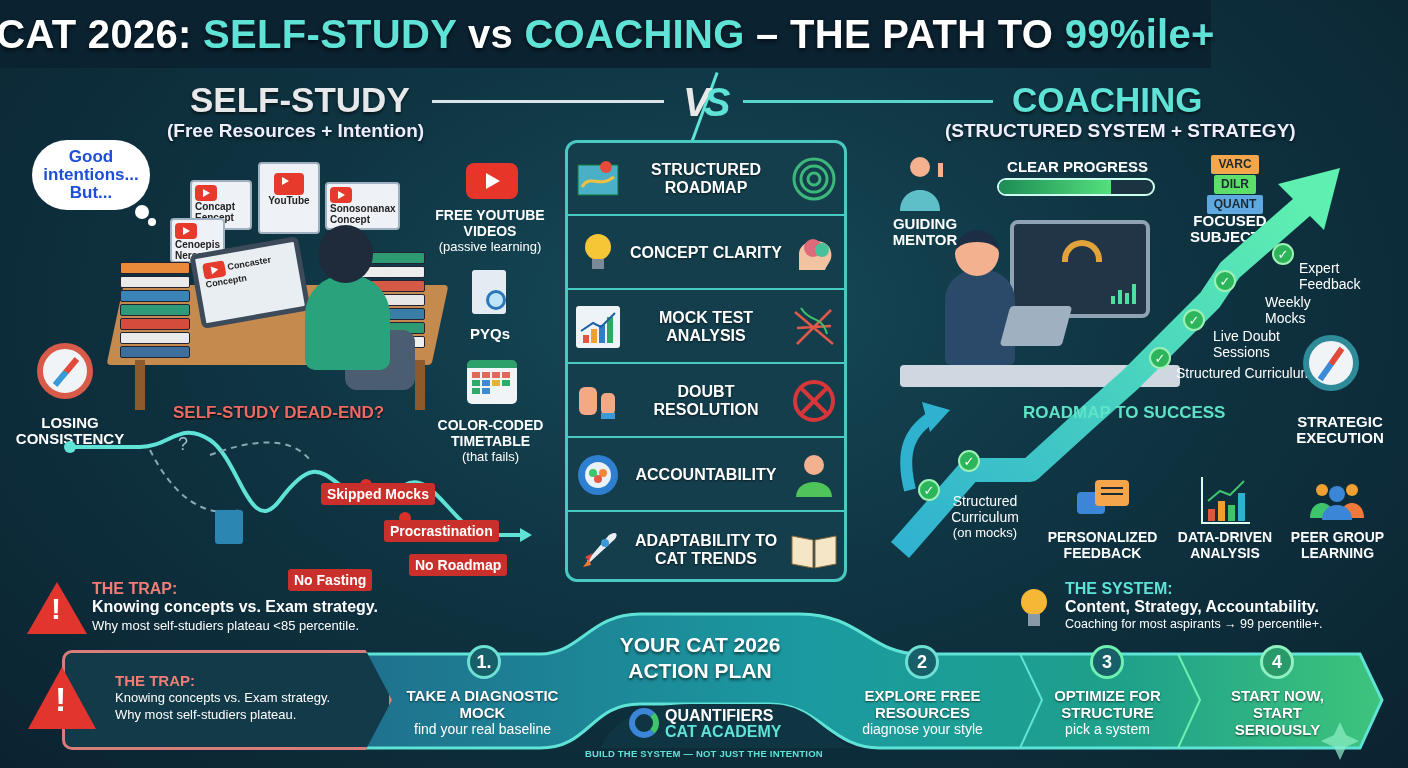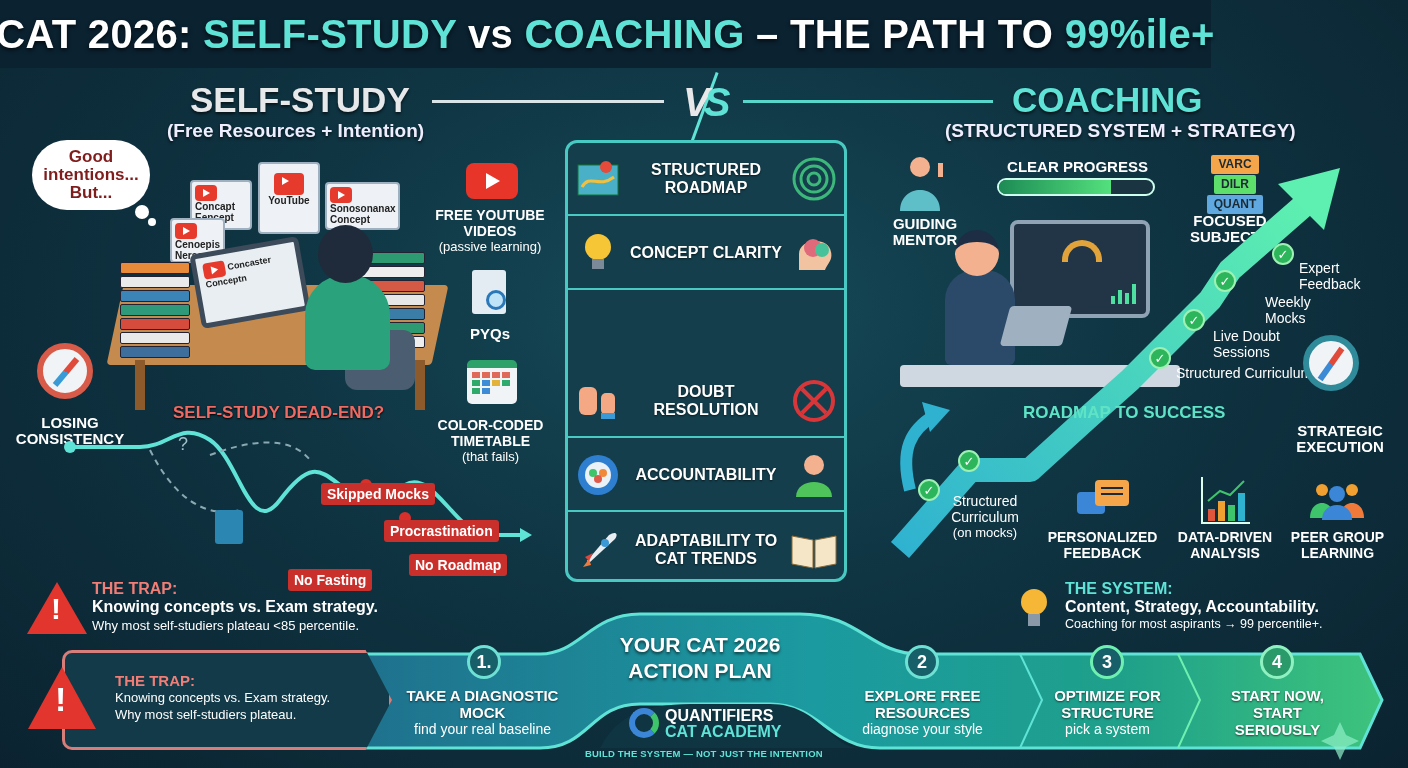--- a/index.html
+++ b/index.html
@@ -31,21 +31,21 @@
   .vs-slash { left:702px; top:70px; width:3px; height:80px; background:#5fe3d6; transform:rotate(20deg); }
 
   
   .center-card { left:565px; top:140px; width:282px; height:442px; border:3px solid #48c9c2; border-radius:12px; background:#143e4c; overflow:hidden; }
   .row { position:absolute; left:0; width:276px; height:73px; border-bottom:2px solid #48c9c2; display:flex; align-items:center; }
   .row:last-child { border-bottom:none; }
   .row .lab { flex:1; text-align:center; font-weight:700; font-size:16px; line-height:18px; text-shadow:0 1px 2px rgba(0,0,0,.6); }
   .row .ico { width:60px; height:60px; display:flex; align-items:center; justify-content:center; font-size:38px; }
 
   
-  .cloud { left:32px; top:140px; width:118px; height:70px; background:#fff; border-radius:40px; color:#7f1d1d; font-weight:700; font-size:17px; line-height:18px; display:flex; align-items:center; justify-content:center; text-align:center; }
+  .cloud { left:32px; top:140px; width:118px; height:70px; background:#fff; border-radius:40px; color:#1d4ed8; font-weight:700; font-size:17px; line-height:18px; display:flex; align-items:center; justify-content:center; text-align:center; }
   .cloud-dot1 { left:135px; top:205px; width:14px; height:14px; border-radius:50%; background:#fff; }
   .cloud-dot2 { left:148px; top:218px; width:8px; height:8px; border-radius:50%; background:#fff; }
   .desk { left:115px; top:285px; width:325px; height:80px; background:#c58a4e; transform:skewX(-12deg); border-radius:4px; }
   .deskleg { width:10px; height:50px; background:#8d5a2c; }
   .laptop { left:195px; top:245px; width:110px; height:75px; background:#e8eef2; border:5px solid #3c4a59; border-radius:6px; transform:rotate(-10deg); }
   .win { background:#eef2f6; border:2px solid #9fb1c1; border-radius:4px; color:#222; font-size:10px; font-weight:700; padding:3px; }
   .yt { display:inline-block; width:22px; height:16px; background:#e53a2c; border-radius:4px; position:relative; vertical-align:middle; }
   .yt:after { content:""; position:absolute; left:8px; top:4px; border-left:7px solid #fff; border-top:4px solid transparent; border-bottom:4px solid transparent; }
   .books { width:70px; }
   .book { height:12px; border-radius:2px; margin-top:2px; border:1px solid #223; }
@@ -222,20 +222,39 @@
           <circle cx="20" cy="18" r="13" fill="#f6c636"></circle>
           <rect x="14" y="30" width="12" height="10" fill="#7a8a99"></rect>
         </svg>
       </div>
     <div class="lab">CONCEPT CLARITY</div>
     <div class="ico">
         <svg width="46" height="46">
           <path d="M8 40 L8 24 C8 8 38 6 40 22 C42 30 36 34 34 40 Z" fill="#f2c3a0"></path>
           <circle cx="22" cy="18" r="9" fill="#e06a7a"></circle>
           <circle cx="31" cy="20" r="7" fill="#46c29a"></circle>
+        </svg>
+      </div>
+  </div>
+  <div class="row" style="top:148px">
+    <div class="ico">
+        <svg width="46" height="44">
+          <rect x="1" y="1" width="44" height="42" rx="3" fill="#eef3f7"></rect>
+          <rect x="8" y="30" width="6" height="8" fill="#e0563c"></rect>
+          <rect x="16" y="24" width="6" height="14" fill="#f0a030"></rect>
+          <rect x="24" y="20" width="6" height="18" fill="#2f7fc8"></rect>
+          <rect x="32" y="12" width="6" height="26" fill="#2ea860"></rect>
+          <path d="M6 26 L18 18 L26 22 L40 8" stroke="#1f5fa8" stroke-width="2" fill="none"></path>
+        </svg>
+      </div>
+    <div class="lab">MOCK TEST ANALYSIS</div>
+    <div class="ico">
+        <svg width="46" height="46">
+          <path d="M4 8 L42 40 M40 6 L6 40 M6 24 L40 22" stroke="#e05a4a" stroke-width="2.5"></path>
+          <path d="M10 4 C20 20 30 10 36 30" stroke="#3ec46a" stroke-width="2" fill="none"></path>
         </svg>
       </div>
   </div>
   <div class="row" style="top:296px">
     <div class="ico">
         <svg width="48" height="48">
           <circle cx="24" cy="24" r="20" fill="#2f7fd0"></circle>
           <circle cx="24" cy="24" r="13" fill="#eaf1f7"></circle>
           <circle cx="19" cy="22" r="4" fill="#3ec46a"></circle>
           <circle cx="29" cy="22" r="4" fill="#f08a3a"></circle>
@@ -345,21 +364,21 @@
 <div class="abs road-label" style="left:945px;top:493px;text-align:center;width:80px">
   <div>Structured</div>
   <div>Curriculum</div>
   <div style="font-size:13px">(on mocks)</div>
 </div>
 <div class="abs roadmap-title">ROADMAP TO SUCCESS</div>
 
 <div class="compass" style="left:1303px;top:335px;border:6px solid #2f8a9a">
   <div style="position:absolute;left:19px;top:4px;width:6px;height:38px;background:linear-gradient(#e04a3a 50%,#3a8ad6 50%);transform:rotate(35deg)"></div>
 </div>
-<div class="abs side-label" style="left:1290px;top:423px;width:100px;font-size:15px">STRATEGIC EXECUTION</div>
+<div class="abs side-label" style="left:1290px;top:414px;width:100px;font-size:15px">STRATEGIC EXECUTION</div>
 
 <div class="abs" style="left:1075px;top:478px"><svg width="56" height="48">
       <rect x="2" y="14" width="28" height="22" rx="4" fill="#3b86d6"></rect>
       <rect x="20" y="2" width="34" height="26" rx="4" fill="#f5a64a"></rect>
       <path d="M26 10 H48 M26 16 H48" stroke="#1b2a33" stroke-width="2"></path>
     </svg></div>
 <div class="abs side-label" style="left:1040px;top:529px;width:125px">PERSONALIZED FEEDBACK</div>
 <div class="abs" style="left:1200px;top:475px"><svg width="52" height="50">
       <path d="M2 2 V48 H50" stroke="#dfe" stroke-width="2" fill="none"></path>
       <rect x="8" y="34" width="7" height="12" fill="#e0563c"></rect>

